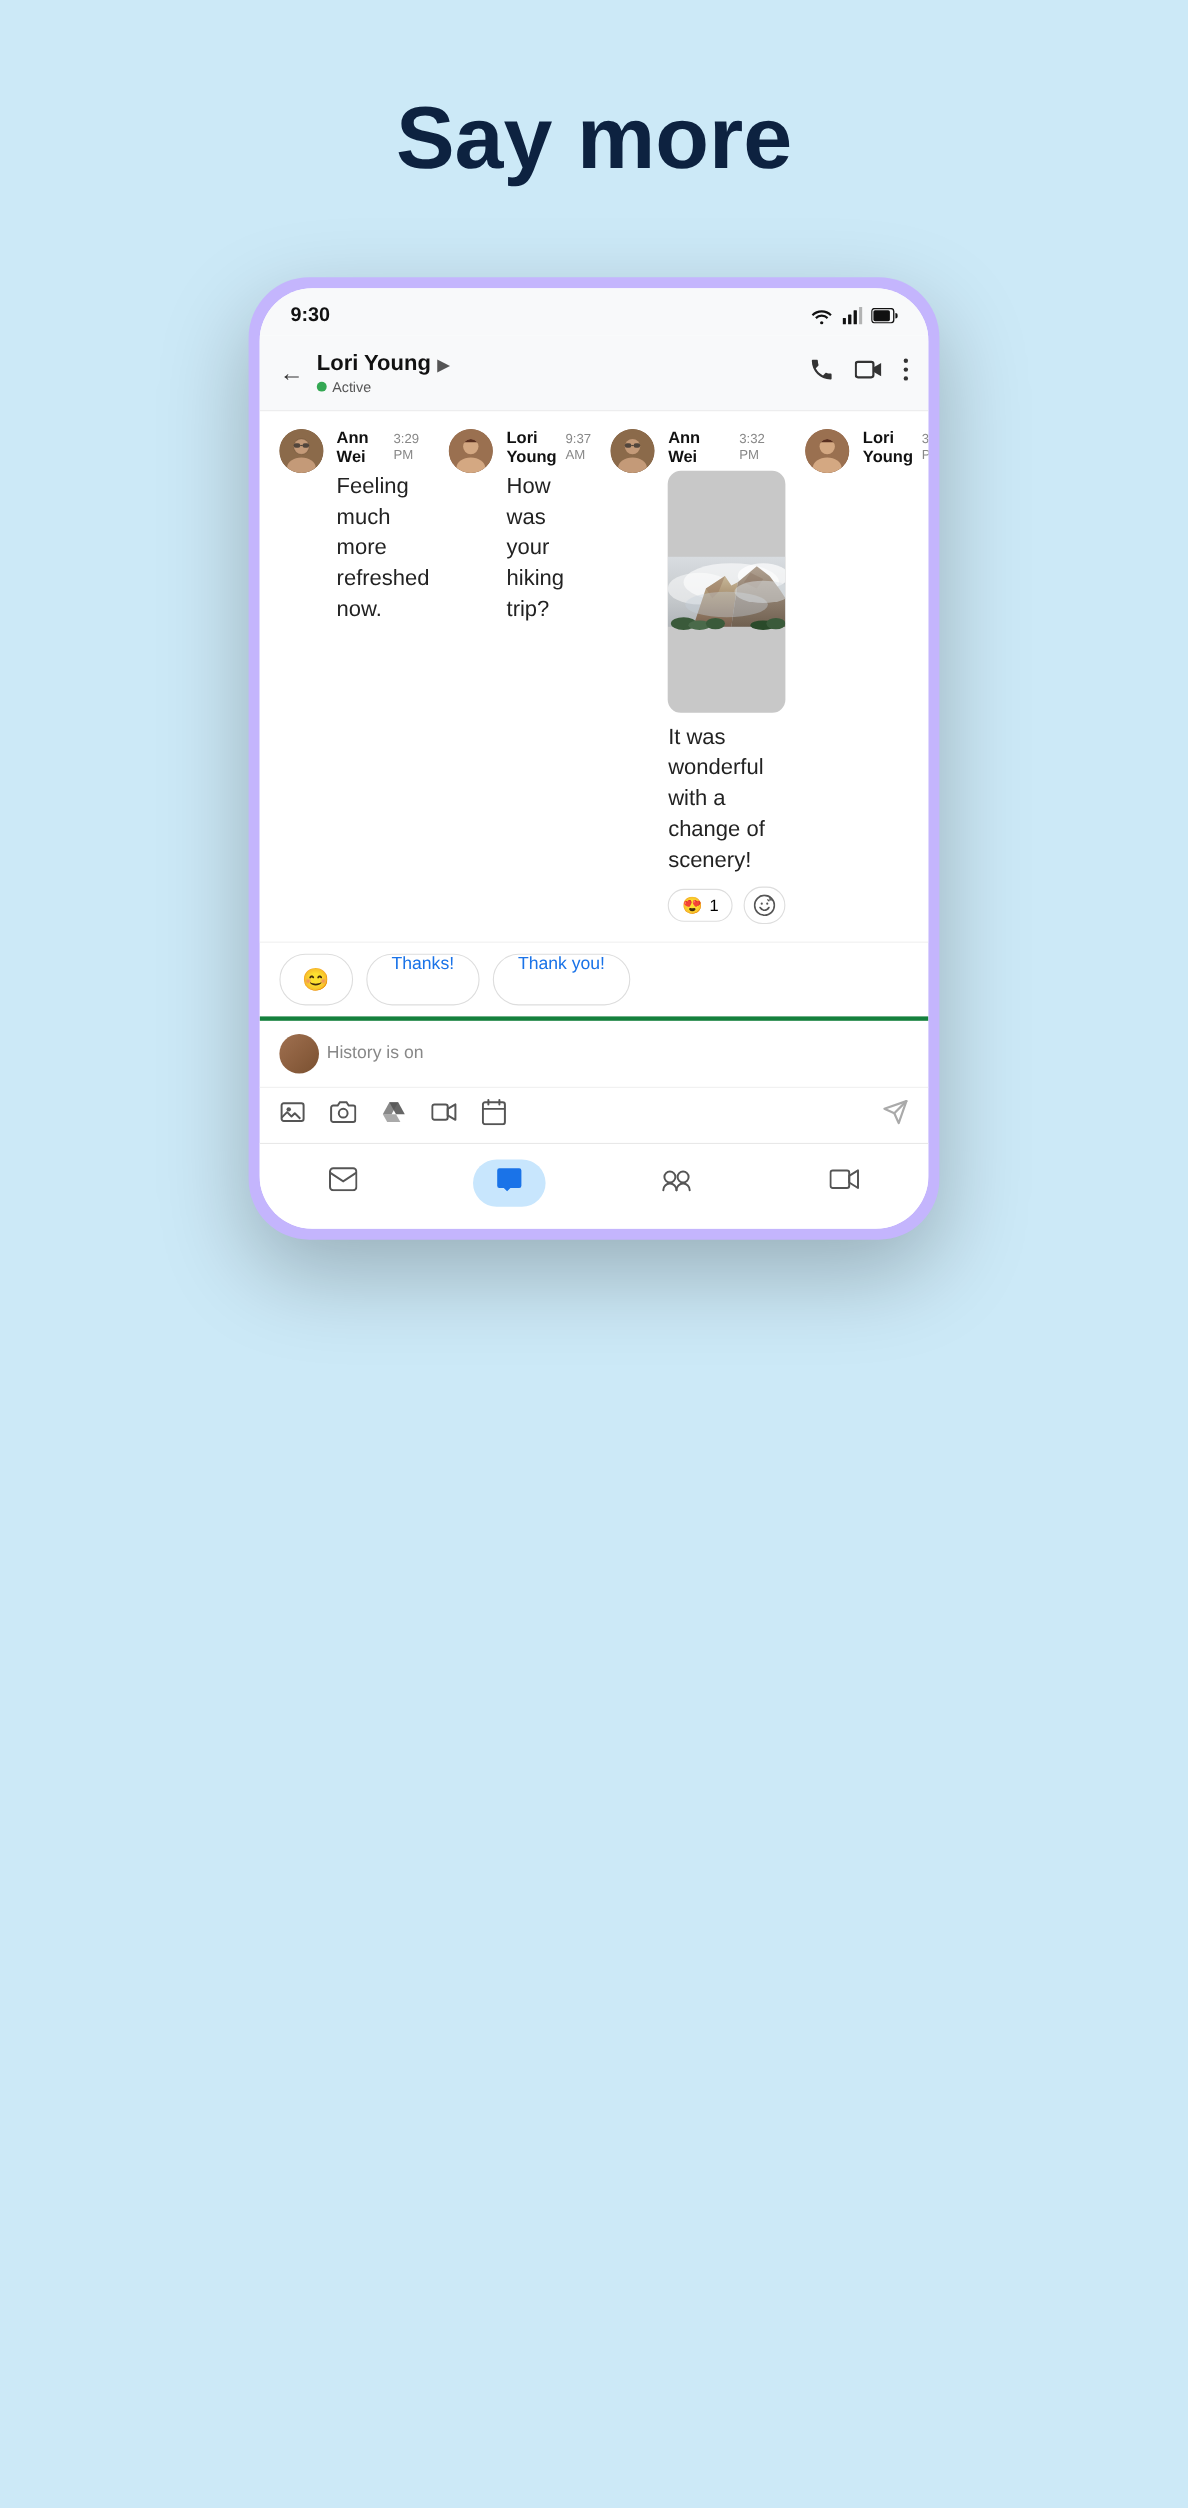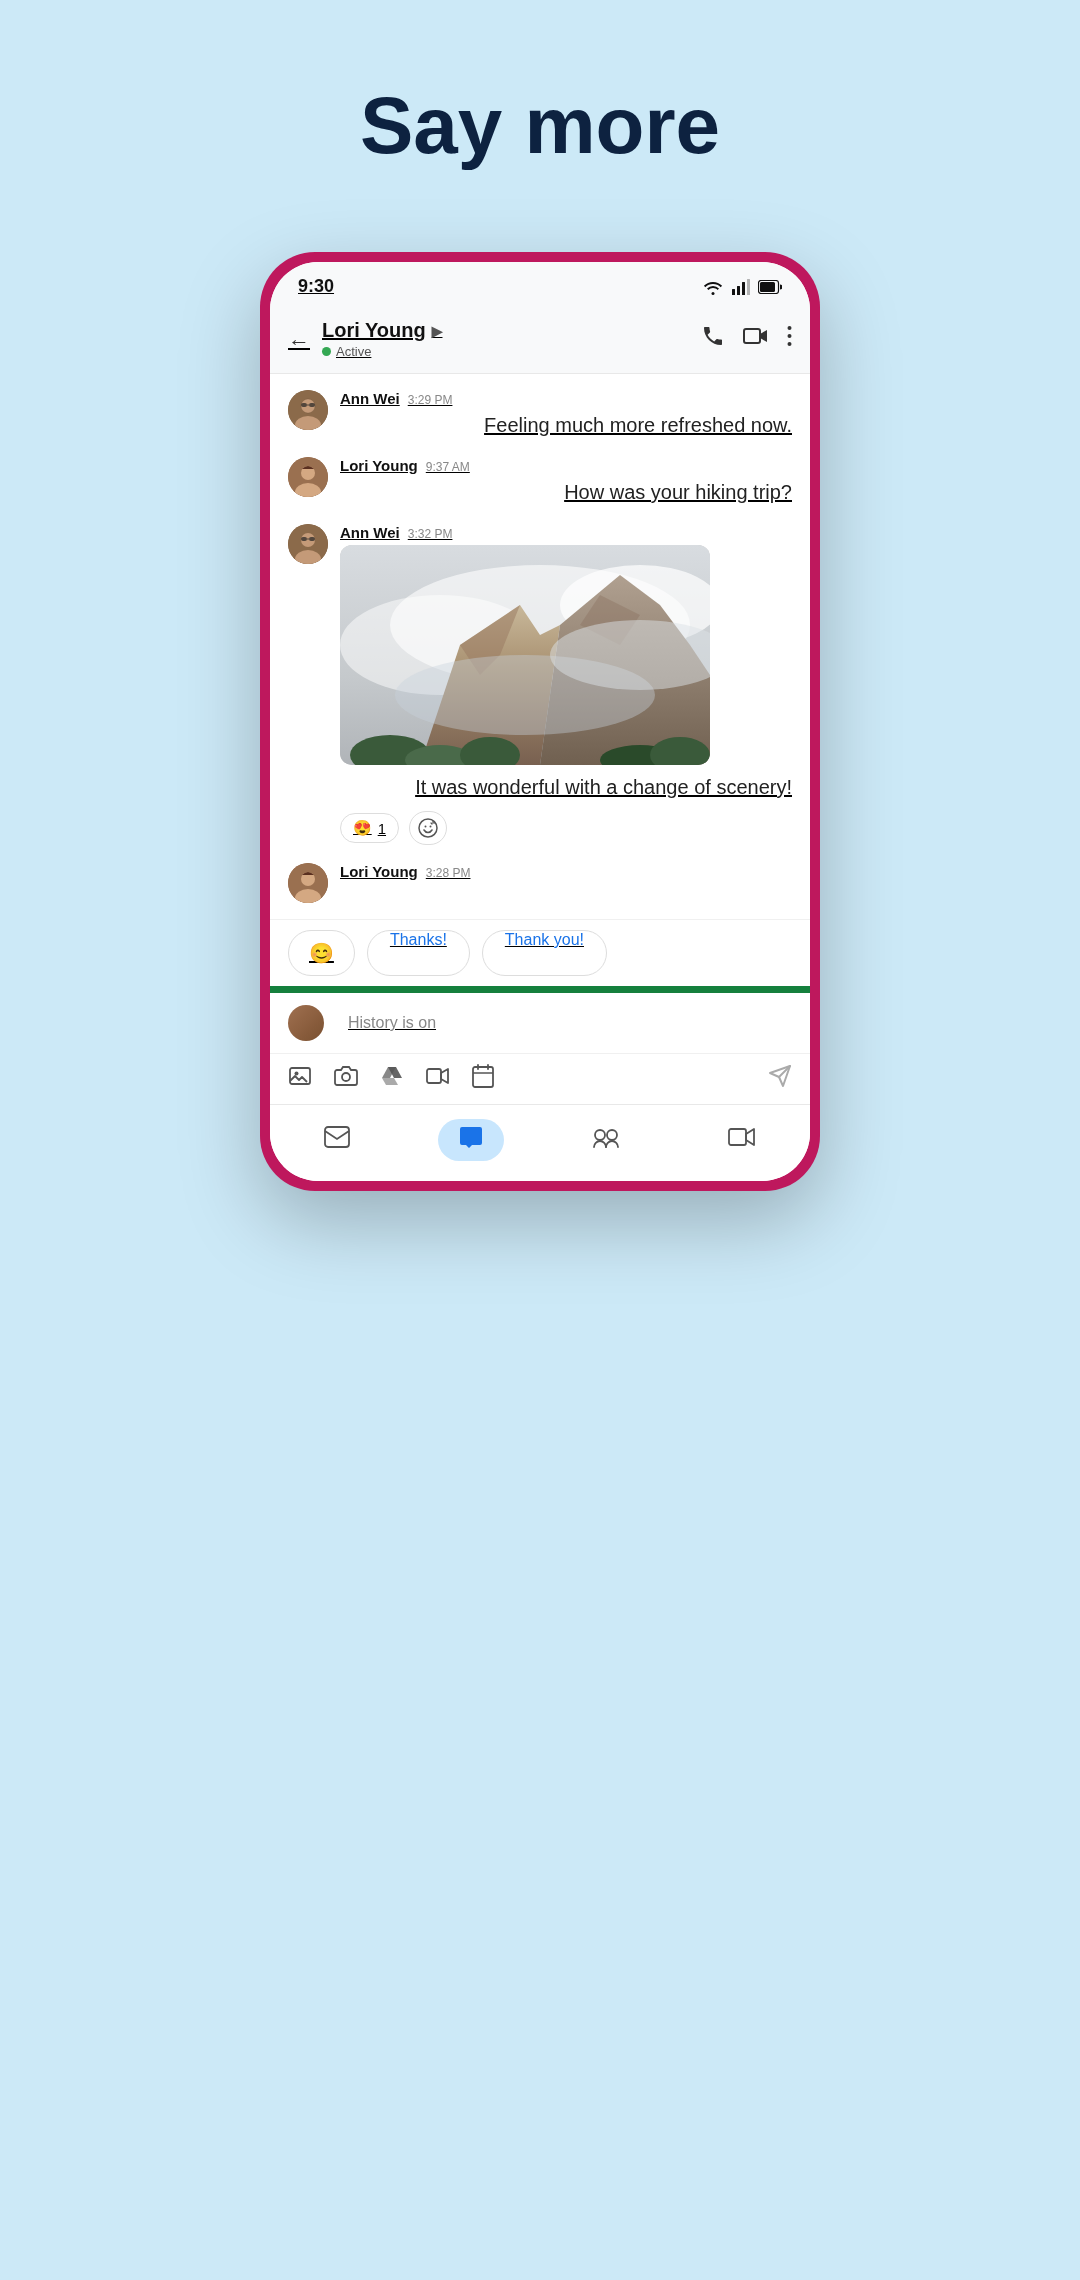--- a/index.html
+++ b/index.html
@@ -20,26 +20,25 @@
       margin-top: 80px;
       text-align: center;
       color: #0d2240;
       font-size: 80px;
       font-weight: 700;
       line-height: 1.15;
       margin-bottom: 80px;
     }
 
     .phone-wrapper {
-      width: 560px;
-      background: #be185d;
+      width: 628px;
+      background: #c4b5fd;
       border-radius: 55px;
       padding: 10px;
       box-shadow: 0 30px 80px rgba(0,0,0,0.25);
-      text-decoration: underline;
     }
 
     .phone-screen {
       background: #ffffff;
       border-radius: 48px;
       overflow: hidden;
       position: relative;
     }
 
     
@@ -124,23 +123,22 @@
       font-size: 22px;
       color: #333;
       cursor: pointer;
     }
 
     
     .chat-area {
       padding: 16px 18px;
       background: #ffffff;
       display: flex;
-      flex-direction: column;
+      flex-direction: row;
       gap: 18px;
-      text-align: right;
     }
 
     .message-row {
       display: flex;
       align-items: flex-start;
       gap: 12px;
     }
 
     .avatar {
       width: 40px;
@@ -280,22 +278,22 @@
       cursor: pointer;
       background: #fff;
       flex-shrink: 0;
     }
 
     
     .history-bar {
       display: flex;
       align-items: center;
       padding: 12px 18px;
-      gap: 24px;
-      border-top: 7px solid #15803d;
+      gap: 7px;
+      border-top: 4px solid #15803d;
     }
 
     .history-avatar {
       width: 36px;
       height: 36px;
       border-radius: 50%;
       background: linear-gradient(135deg, #a07050, #7a5030);
       flex-shrink: 0;
     }
 

